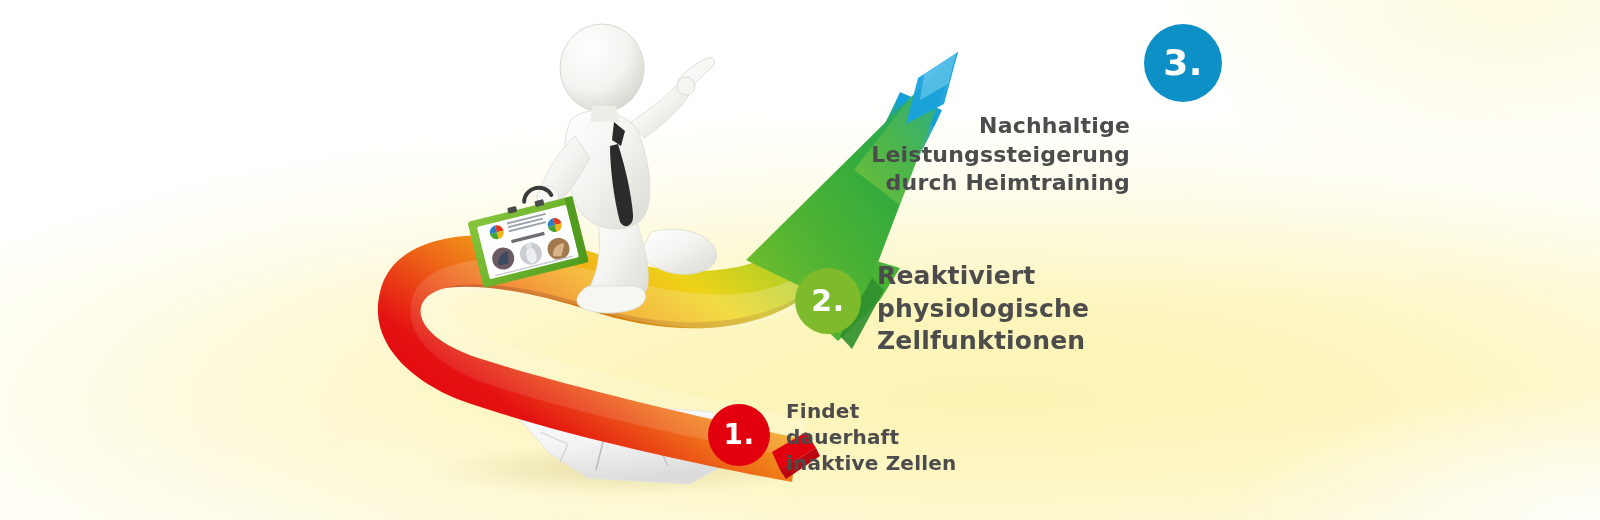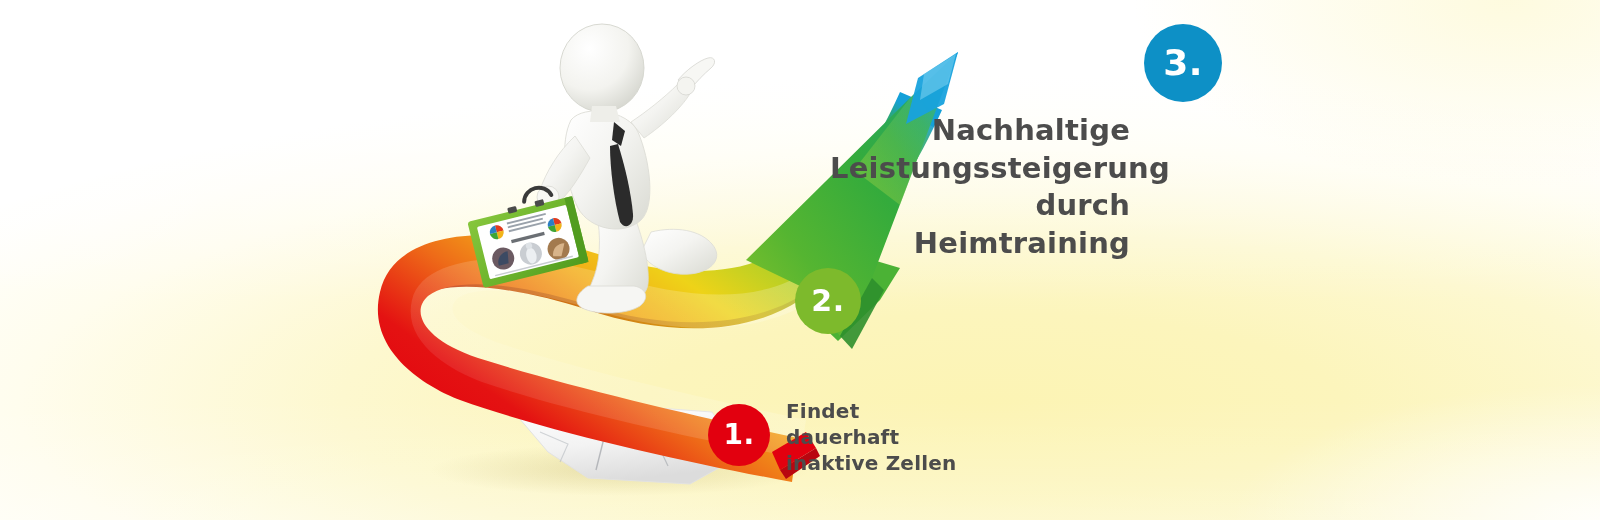--- a/index.html
+++ b/index.html
@@ -101,21 +101,21 @@
   }
 
   
   #step-3 {
     left: 830px;
     top: 24px;
     flex-direction: row;
     align-items: flex-start;
   }
   #step-3 .step-text {
-    font-size: 29px;
+    font-size: 22px;
     text-align: right;
     width: 300px;
     padding-top: 88px;
   }
   #step-3 .step-badge {
     width: 78px; height: 78px;
     font-size: 36px;
     background: #0d90c6;
     margin-left: 14px;
     margin-top: 0px;
@@ -413,20 +413,23 @@
 
   <div class="step" id="step-3">
     <div class="step-text">Nachhaltige
 Leistungssteigerung
 durch Heimtraining</div>
     <div class="step-badge">3.</div>
   </div>
 
   <div class="step" id="step-2">
     <div class="step-badge">2.</div>
+    <div class="step-text">Reaktiviert
+physiologische
+Zellfunktionen</div>
   </div>
 
   <div class="step" id="step-1">
     <div class="step-badge">1.</div>
     <div class="step-text">Findet
 dauerhaft
 inaktive Zellen</div>
   </div>
 
 </div>

